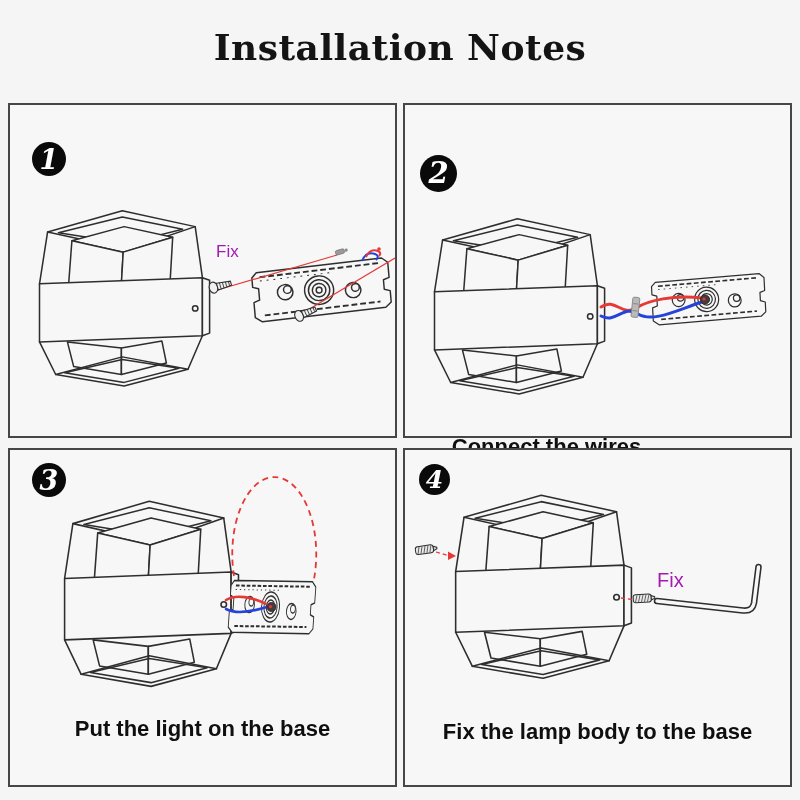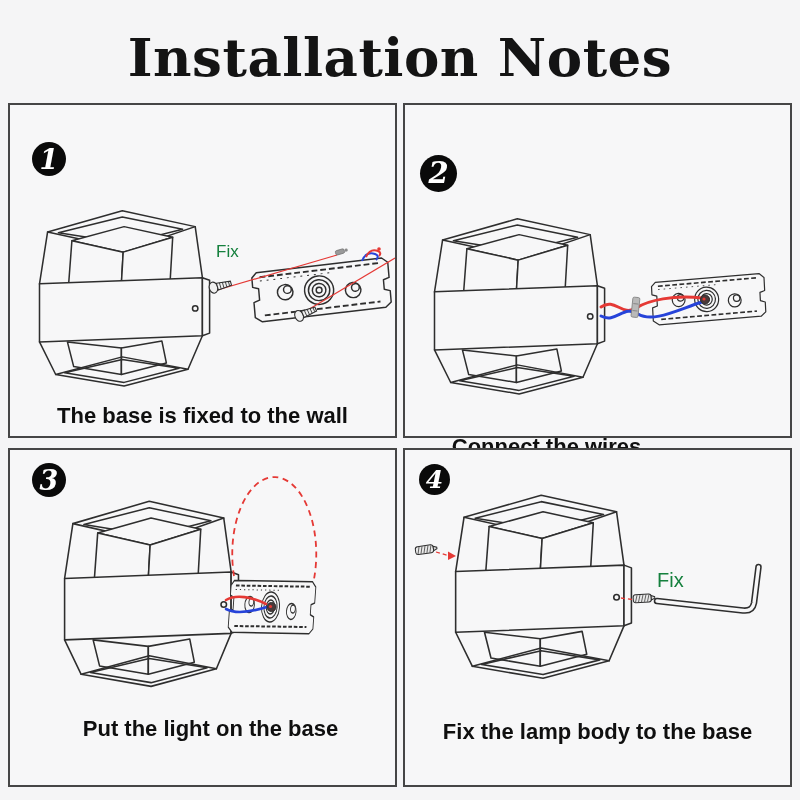--- a/index.html
+++ b/index.html
@@ -7,21 +7,21 @@
     width:800px;height:800px;
     background:#f5f5f6;
     font-family:"Liberation Sans", sans-serif;
     -webkit-font-smoothing:antialiased;
   }
   .stage{position:relative;width:800px;height:800px;overflow:hidden;background:#f5f5f6;}
   .title{
     position:absolute;top:26px;left:0;width:100%;
     text-align:center;
     font-family:"DejaVu Serif", serif;
-    font-weight:700;font-size:53px;color:#141414;letter-spacing:.5px;
+    font-weight:700;font-size:36px;color:#141414;letter-spacing:.5px;
   }
   .panel{
     position:absolute;background:#f7f7f8;
     border:2px solid #464646;box-sizing:border-box;
   }
   #p1{left:8px;  top:103px; width:389px; height:335px;}
   #p2{left:403px;top:103px; width:389px; height:335px;}
   #p3{left:8px;  top:448px; width:389px; height:339px;}
   #p4{left:403px;top:448px; width:389px; height:339px;}
   .art{position:absolute;left:0;top:0;width:100%;height:100%;}
@@ -35,23 +35,23 @@
   #p1 .badge{left:22px;top:37px;}
   #p2 .badge{left:15px;top:50px;width:37px;height:37px;font-size:29px;}
   #p3 .badge{left:22px;top:13px;}
   #p4 .badge{left:14px;top:14px;width:31px;height:31px;font-size:25px;}
   .caption{
     position:absolute;left:0;width:100%;text-align:center;
     font-weight:700;font-size:22px;color:#0f0f0f;white-space:nowrap;
   }
   #p1 .caption{top:298px;}
   #p2 .caption{top:301px;transform:translateX(-51px);margin-top:28px;}
-  #p3 .caption{top:266px;margin-left:8px;}
+  #p3 .caption{top:266px;}
   #p4 .caption{top:269px;text-align:center;}
-  .fix{position:absolute;color:#15803d;}
+  .fix{position:absolute;color:#a21caf;}
   #p1 .fix{left:206px;top:137px;font-size:17px;}
   #p4 .fix{left:252px;top:119px;font-size:20px;}
 </style>
 </head>
 <body>
 
 <div class="stage">
 
   <svg width="0" height="0" style="position:absolute" aria-hidden="true">
     <defs>
@@ -127,21 +127,20 @@
         <circle cx="11" cy="2.2" r="1.6" fill="#8b8b8b"></circle>
       </g>
       <g fill="none" stroke-width="2">
         <path d="M352,156 q4,-10 13,-7 q5,2 1,6" stroke="#2643d9"></path>
         <path d="M356,152 q4,-9 12,-6 q4,2 1,5" stroke="#e53935"></path>
         <circle cx="369" cy="144" r="1.8" fill="#e53935" stroke="none"></circle>
       </g>
     </svg>
     <div class="badge">1</div>
     <div class="fix">Fix</div>
-    <div class="caption">The base is fixed to the wall</div>
   </div>
 
   <div class="panel" id="p2">
     <svg class="art" viewBox="0 0 385 331">
       <g transform="translate(25,105) scale(0.9,0.88)">
         <use href="#g-lamp"></use>
       </g>
       <g transform="translate(242,172) rotate(-3) scale(0.8,0.82)">
         <use href="#g-plate"></use>
       </g>

